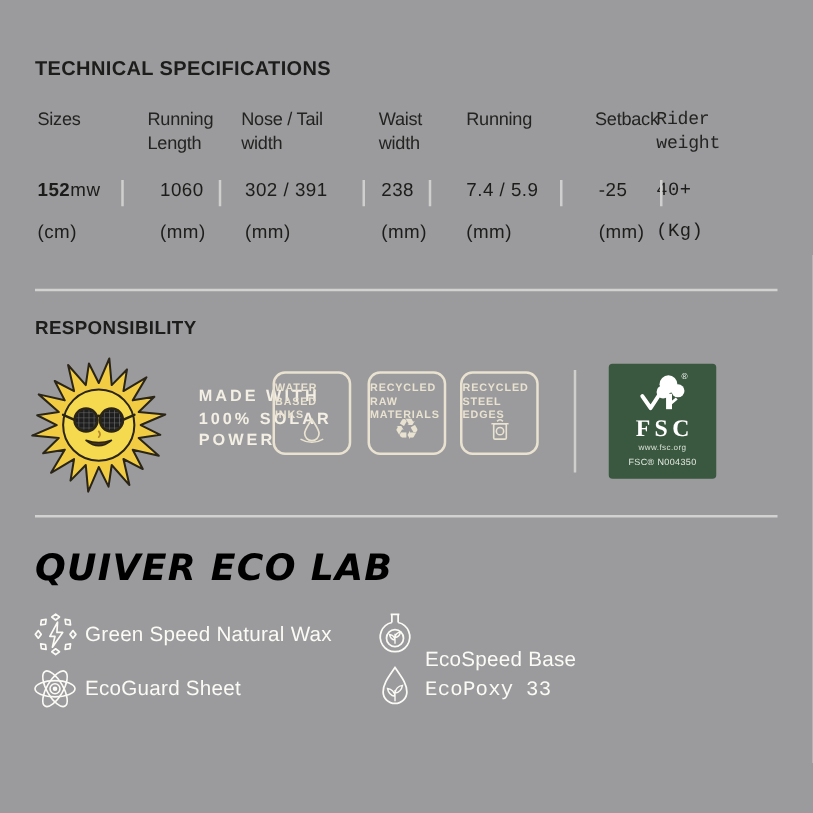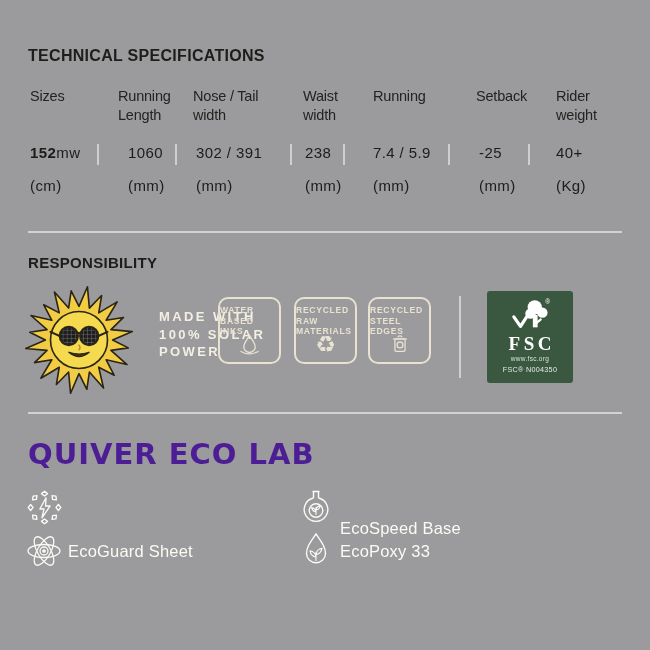--- a/index.html
+++ b/index.html
@@ -40,21 +40,21 @@
   
   .fsc { position:absolute; left:487px; top:291px; width:86px; height:92px; background:#3a573f;
          border-radius:3px; display:flex; flex-direction:column; align-items:center; color:#fff; }
   .fsc-word { font-family:"Liberation Serif", serif; font-size:19px; font-weight:bold;
               letter-spacing:3.5px; line-height:18px; margin-top:1px; text-indent:3.5px; }
   .fsc-site { font-size:6.5px; color:#d9e2d8; margin-top:2px; letter-spacing:0.3px; }
   .fsc-lic  { font-size:7.2px; color:#e6ece5; margin-top:3px; letter-spacing:0.3px; }
 
   
   .lab-title { position:absolute; left:28px; top:437px; font-size:29px; font-weight:bold;
-               color:#4c1d95; letter-spacing:1px; font-family:"DejaVu Sans", sans-serif; }
+               color:#000000; letter-spacing:1px; font-family:"DejaVu Sans", sans-serif;font-style:italic; }
   .lab-item-icon { position:absolute; }
   .lab-item-label { position:absolute; font-size:16.5px; color:#fbfaf5; letter-spacing:0.2px; white-space:nowrap; }
   .greenpoxy { position:absolute; left:420px; top:527px; width:120px; height:48px; color:#fbfaf5; }
   .greenpoxy .gp-text { position:absolute; left:16px; top:23px; font-size:15px; font-weight:bold;
                         font-style:italic; letter-spacing:0.2px; }
   .greenpoxy .gp-reg { font-size:8px; vertical-align:6px; font-style:normal; }
 </style>
 </head>
 <body>
 
@@ -86,21 +86,21 @@
     <div class="spec-col" style="left:345px;width:94px;">
       <div class="spec-label">Running</div>
       <div class="spec-value" style="left:0px;">7.4 / 5.9</div>
       <div class="spec-unit" style="left:0px;">(mm)</div>
     </div>
     <div class="spec-col" style="left:448px;width:82px;">
       <div class="spec-label">Setback</div>
       <div class="spec-value" style="left:3px;">-25</div>
       <div class="spec-unit" style="left:3px;">(mm)</div>
     </div>
-    <div class="spec-col" style="left:528px;width:66px;">
+    <div class="spec-col" style="left:497px;width:66px;font-family:Liberation Mono, monospace;">
       <div class="spec-label">Rider weight</div>
       <div class="spec-value">40+</div>
       <div class="spec-unit">(Kg)</div>
     </div>
 
     <div class="vsep" style="left:69px;"></div>
     <div class="vsep" style="left:147px;"></div>
     <div class="vsep" style="left:262px;"></div>
     <div class="vsep" style="left:315px;"></div>
     <div class="vsep" style="left:420px;"></div>
@@ -201,20 +201,21 @@
           <path transform="translate(18,31.5) rotate(90)" d="M0,-3 L2.3,0 L0,3 L-2.3,0 Z"></path>
           <path transform="translate(8.5,27.5) rotate(135)" d="M0,-3 L2.3,0 L0,3 L-2.3,0 Z"></path>
           <path transform="translate(4.5,18)" d="M0,-3 L2.3,0 L0,3 L-2.3,0 Z"></path>
           <path transform="translate(8.5,8.5) rotate(45)" d="M0,-3 L2.3,0 L0,3 L-2.3,0 Z"></path>
           <path transform="translate(18,4.5) rotate(90)" d="M0,-3 L2.3,0 L0,3 L-2.3,0 Z"></path>
           <path transform="translate(27.5,8.5) rotate(135)" d="M0,-3 L2.3,0 L0,3 L-2.3,0 Z"></path>
         </g>
       </g>
     </svg>
   </div>
+  <div class="lab-item-label" style="left:68px;top:499px;">Green Speed Natural Wax</div>
 
   <div class="lab-item-icon" style="left:24px;top:531px;">
     <svg viewBox="0 0 40 40" width="40" height="40">
       <g fill="none" stroke="#fbfaf5" stroke-width="1.3">
         <ellipse cx="20" cy="20" rx="16" ry="6.5"></ellipse>
         <ellipse cx="20" cy="20" rx="16" ry="6.5" transform="rotate(60 20 20)"></ellipse>
         <ellipse cx="20" cy="20" rx="16" ry="6.5" transform="rotate(120 20 20)"></ellipse>
         <circle cx="20" cy="20" r="4"></circle>
         <circle cx="20" cy="20" r="1.2" fill="#fbfaf5"></circle>
       </g>
@@ -235,16 +236,16 @@
   <div class="lab-item-label" style="left:340px;top:499px;margin-top:20px;">EcoSpeed Base</div>
 
   <div class="lab-item-icon" style="left:299px;top:531px;">
     <svg viewBox="0 0 34 42" width="34" height="42">
       <g fill="none" stroke="#fbfaf5" stroke-width="1.4">
         <path d="M17,3 C11.5,11 7.5,16 7.5,22.5 a9.5,9.2 0 0 0 19,0 C26.5,16 22.5,11 17,3 Z"></path>
         <path d="M17,30 v-9 M17,26 q-5,-0.8 -6,-6.2 q5.3,0.9 6,6.2 M17,23.5 q5,-0.8 6,-6.2 q-5.3,0.9 -6,6.2" stroke-width="1.1"></path>
       </g>
     </svg>
   </div>
-  <div class="lab-item-label" style="left:340px;top:542px;">EcoPoxy 33</div>
+  <div class="lab-item-label" style="left:340px;top:542px;font-family:Liberation Mono, monospace;">EcoPoxy 33</div>
 
 
 </div>
 
 </body></html>

